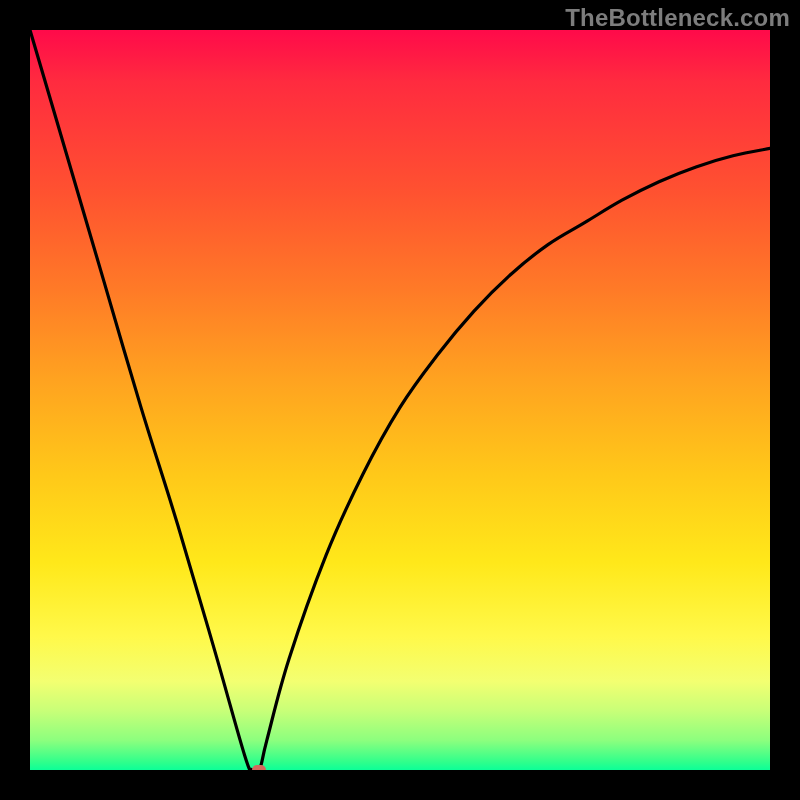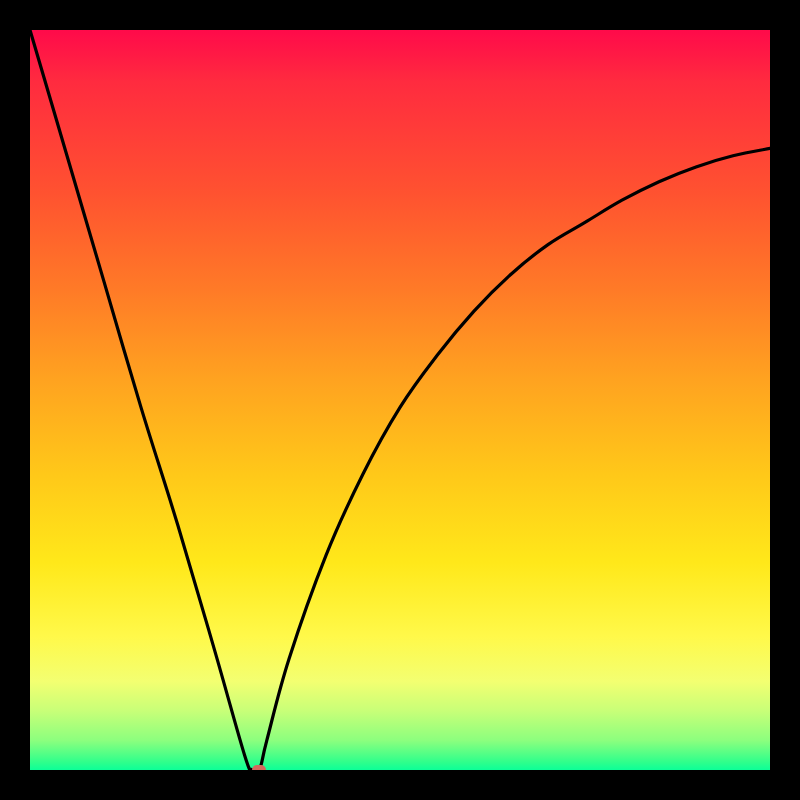--- a/index.html
+++ b/index.html
@@ -69,20 +69,21 @@
     border-radius: 5px;
     transform: translate(-50%, -50%);
     z-index: 3;
     pointer-events: none;
   }
 </style>
 </head>
 <body>
 
 <div class="frame">
+  <div class="watermark">TheBottleneck.com</div>
   <div class="plot-area">
     <div class="gradient-bg"></div>
     <svg class="curve" width="740" height="740" viewBox="0 0 740 740" preserveAspectRatio="none">
       <path id="curve-path" fill="none" stroke="#000" stroke-width="3.2" stroke-linejoin="round" stroke-linecap="round" d="M0.00,0.00 C6.66,22.64 23.68,80.51 37.00,125.80 C50.32,171.09 60.68,206.31 74.00,251.60 C87.32,296.89 97.68,333.44 111.00,377.40 C124.32,421.36 134.68,451.84 148.00,495.80 C161.32,539.76 173.01,580.31 185.00,621.60 C196.99,662.89 207.94,703.89 214.60,725.20 C221.26,746.51 219.34,737.34 222.00,740.00 C224.66,742.66 226.74,745.33 229.40,740.00 C232.06,734.67 231.47,730.38 236.80,710.40 C242.13,690.42 248.34,662.30 259.00,629.00 C269.66,595.70 282.68,558.70 296.00,525.40 C309.32,492.10 319.68,470.64 333.00,444.00 C346.32,417.36 356.68,398.71 370.00,377.40 C383.32,356.09 393.68,342.92 407.00,325.60 C420.32,308.28 430.68,295.85 444.00,281.20 C457.32,266.55 467.68,256.19 481.00,244.20 C494.32,232.21 504.68,223.92 518.00,214.60 C531.32,205.28 541.68,200.39 555.00,192.40 C568.32,184.41 578.68,177.53 592.00,170.20 C605.32,162.87 615.68,157.69 629.00,151.70 C642.32,145.71 652.68,141.56 666.00,136.90 C679.32,132.24 689.68,129.13 703.00,125.80 C716.32,122.47 733.34,119.73 740.00,118.40"></path>
     </svg>
     <div id="marker" class="marker" style="left: 229.4px; top: 740px; background: rgb(212, 106, 93);"></div>
   </div>
 </div>
 
 </body></html>

